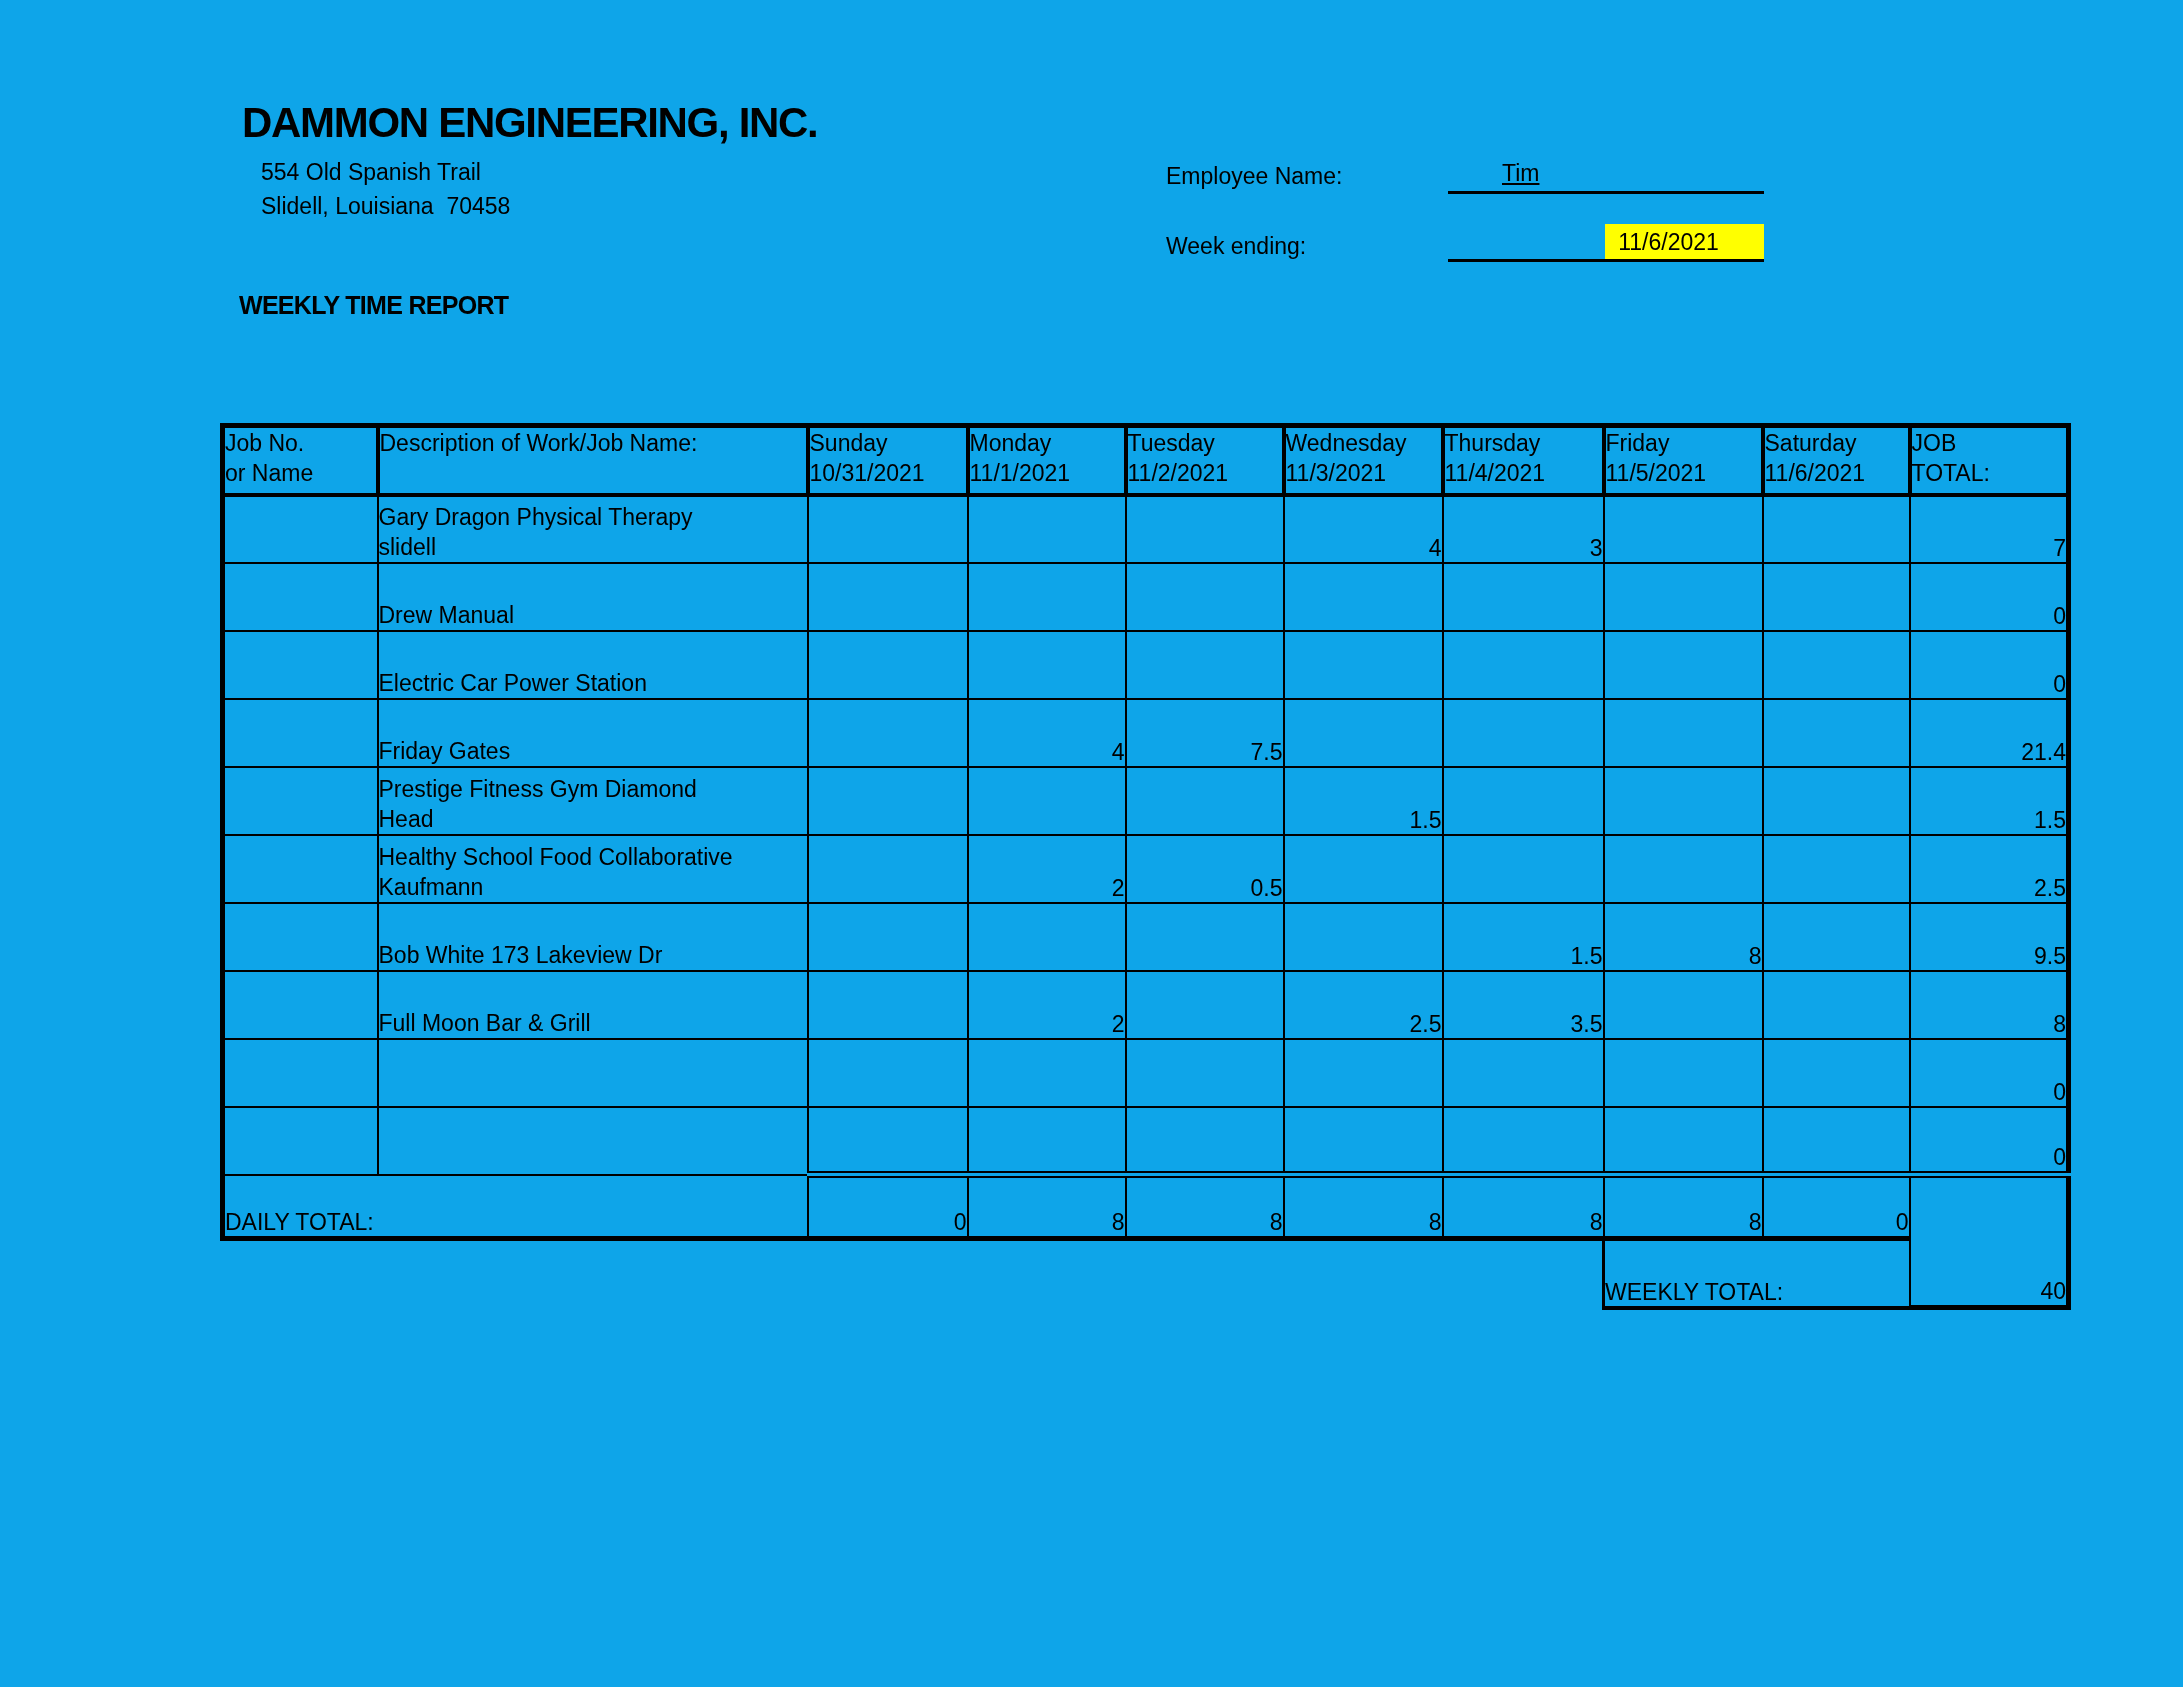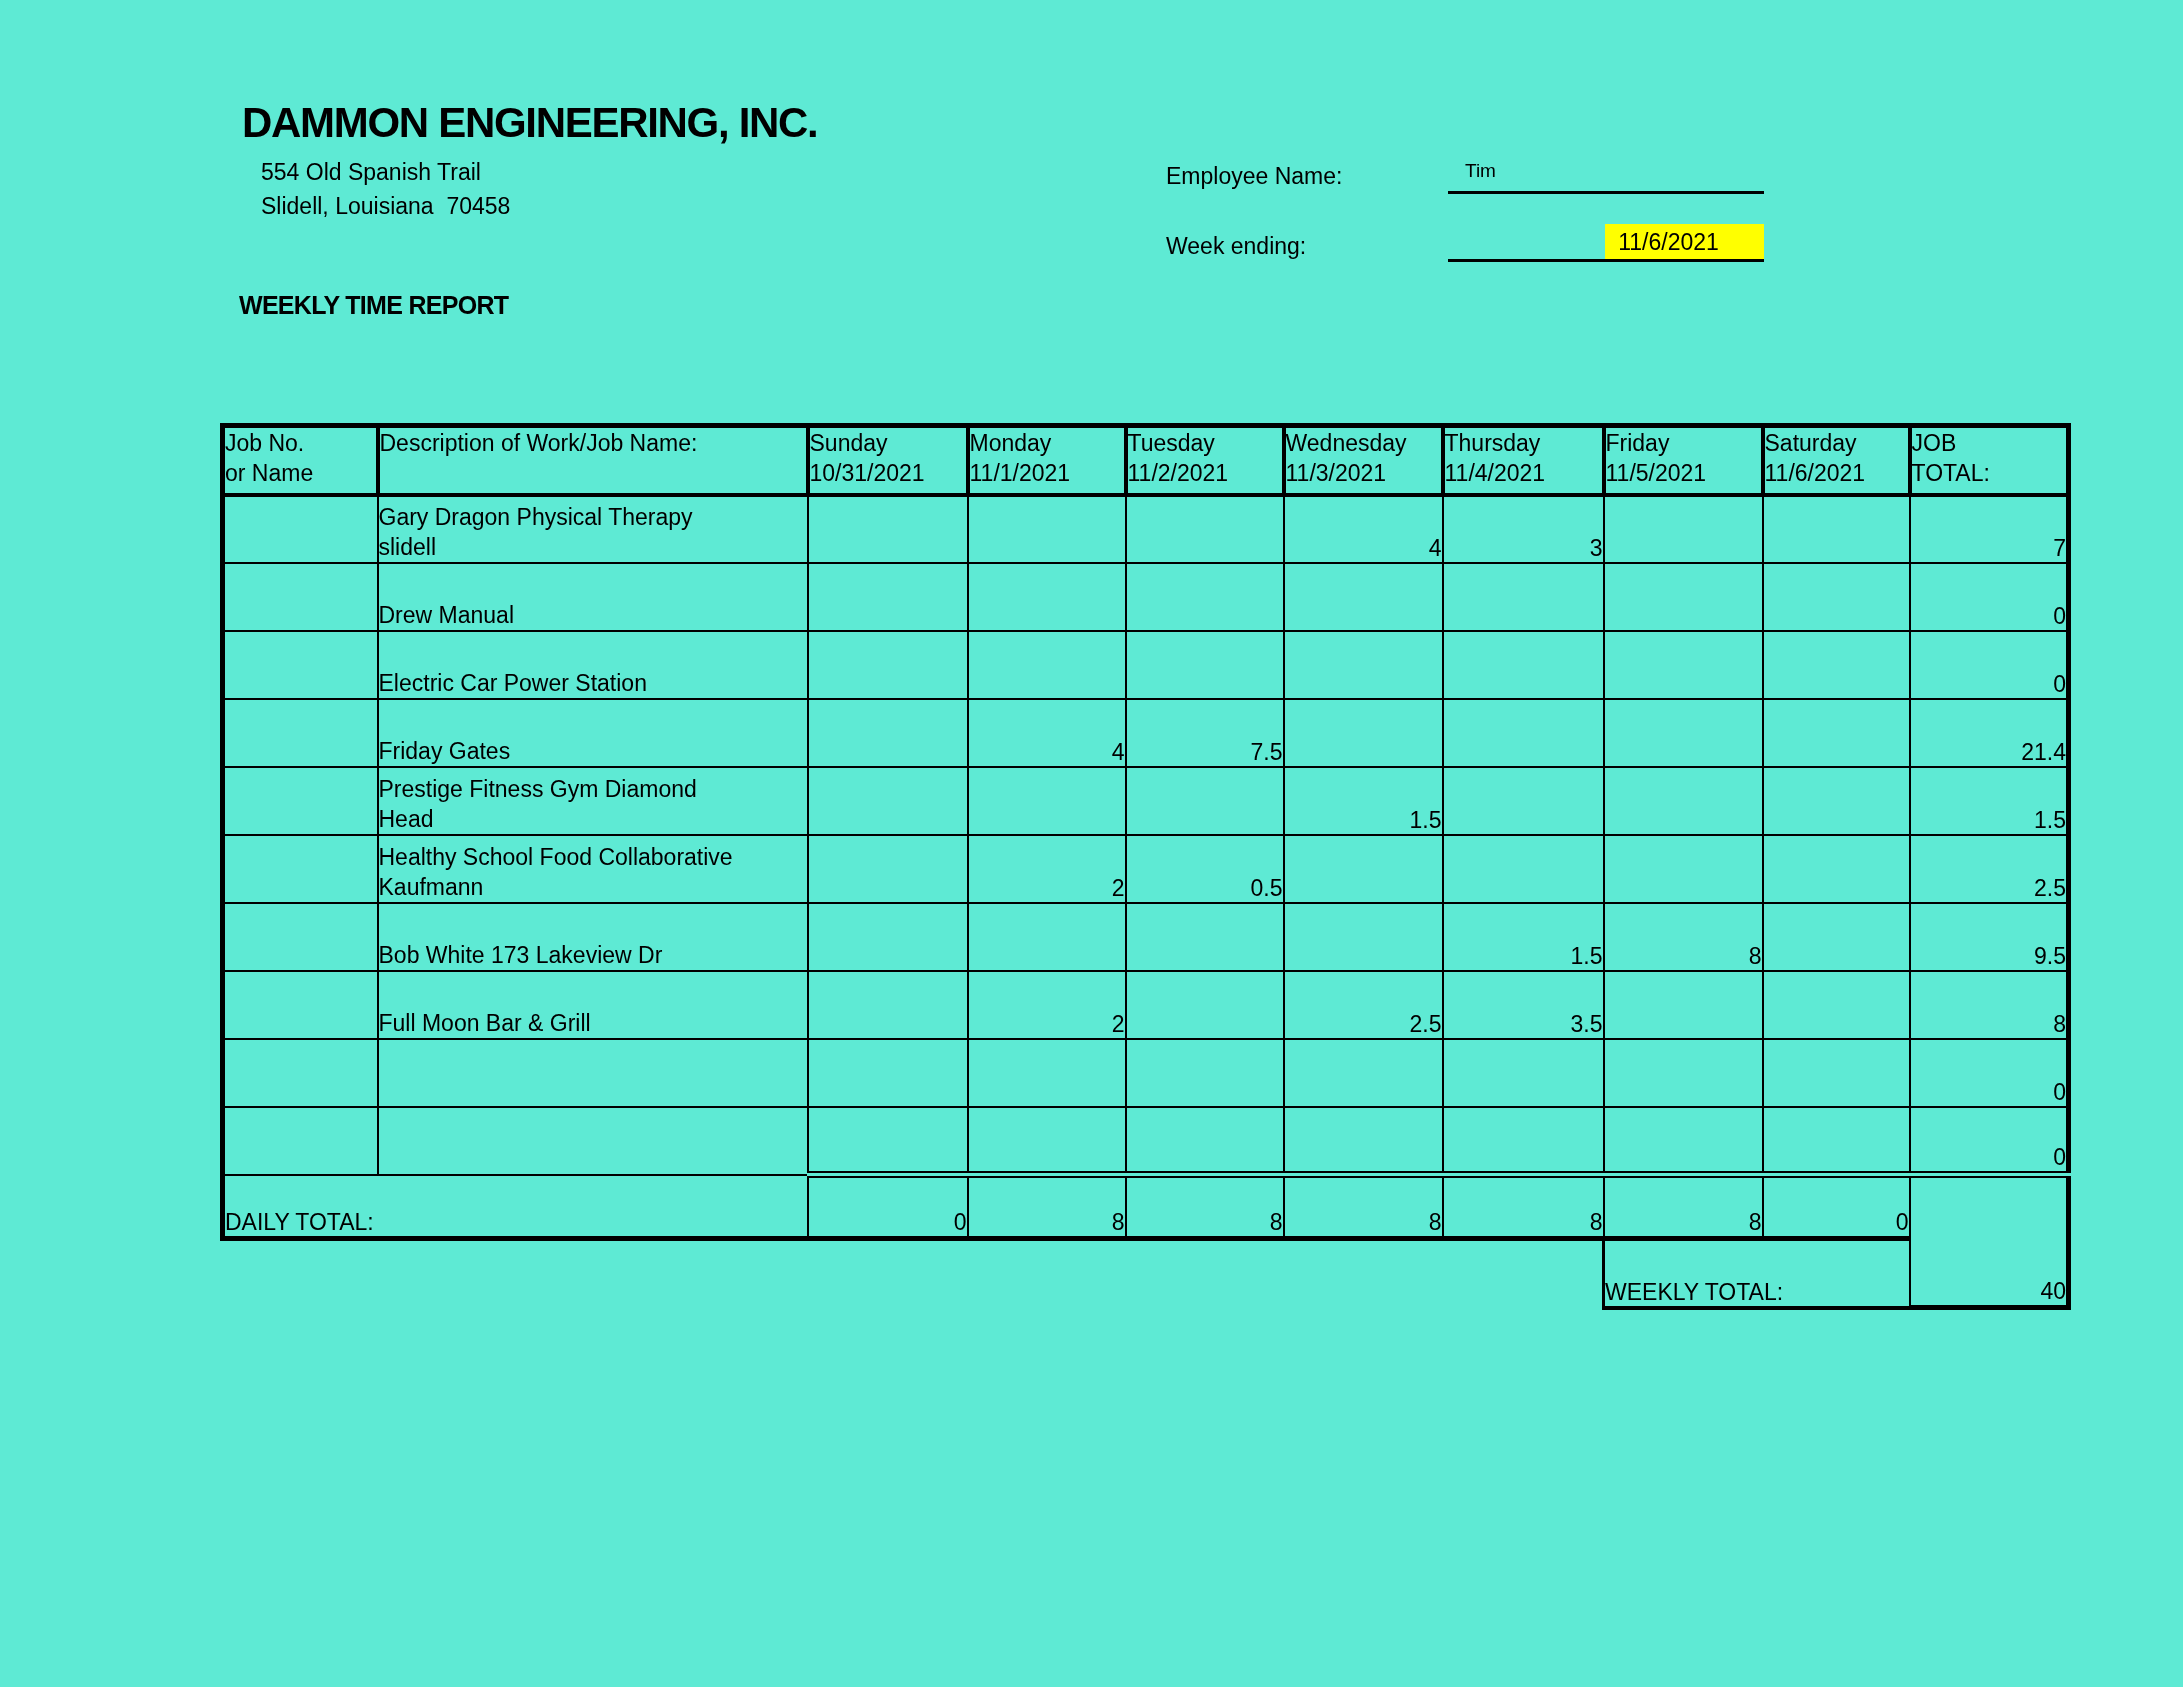--- a/index.html
+++ b/index.html
@@ -1,19 +1,19 @@
 <!DOCTYPE html>
 <html style="font-size:10.6px"><head>
 <meta charset="utf-8">
 <style>
   html,body{margin:0;padding:0;background:#e8e8e8;}
   #page{
     position:relative;
     width:2183px;height:1687px;
-    background:#5eead4;
+    background:#0ea5e9;
     font-family:"Liberation Sans", sans-serif;
     color:#000;
     overflow:hidden;
   }
   
   .company-name{
     position:absolute;left:242px;top:99px;
     font-size:42px;font-weight:bold;letter-spacing:-1.3px;
     white-space:pre;
   }
@@ -27,22 +27,22 @@
     position:absolute;left:239px;top:291px;
     font-size:25px;font-weight:bold;letter-spacing:-0.7px;white-space:pre;
   }
   .form-label{
     position:absolute;left:1166px;
     font-size:23px;white-space:pre;
   }
   .emp-label{top:163px;}
   .week-label{top:233px;}
   .emp-value{
-    position:absolute;left:1465px;top:160px;
-    font-size:19px;white-space:pre;
+    position:absolute;left:1502px;top:160px;
+    font-size:23px;white-space:pre;text-decoration:underline;
   }
   .underline{
     position:absolute;left:1448px;width:316px;height:2.6px;
     background:#000;
   }
   .emp-underline{top:191px;}
   .week-underline{top:259px;}
   .week-value{
     position:absolute;left:1605px;top:224px;width:159px;height:36px;
     background:#FFFF00;

